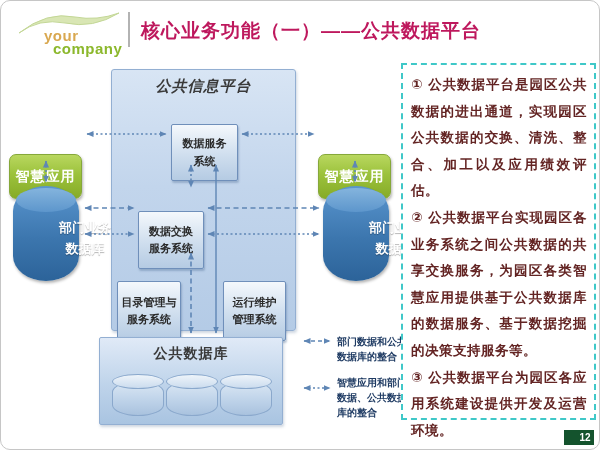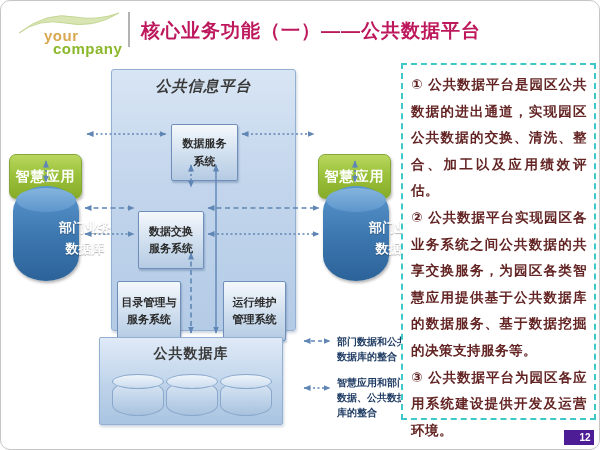--- a/index.html
+++ b/index.html
@@ -49,21 +49,21 @@
   
   .legend-label{position:absolute;width:72px;font-size:10px;font-weight:bold;color:#1f3b63;line-height:15px;white-space:pre-line;}
   .legend-label-1{left:336px;top:333px;}
   .legend-label-2{left:336px;top:374px;}
 
   
   .notes-panel{position:absolute;left:400px;top:62px;width:195px;height:357px;border:2px dashed #3fc8c8;background:#fff;padding:7px 7px 0 8px;}
   .note{margin:0;font-size:13.5px;font-weight:bold;color:#632423;line-height:26.6px;letter-spacing:.5px;text-align:justify;}
 
   
-  .page-badge{position:absolute;left:563px;top:429px;width:30px;height:15px;background:#4c1d95;color:#fff;font-size:10px;font-weight:bold;text-align:center;line-height:15px;padding-left:12px;}
+  .page-badge{position:absolute;left:563px;top:429px;width:30px;height:15px;background:#14532d;color:#fff;font-size:10px;font-weight:bold;text-align:center;line-height:15px;padding-left:12px;}
 </style>
 </head>
 <body>
 
 <div class="slide">
 
   <div class="logo">
     <svg class="logo-swoosh" viewBox="0 0 105 30">
       <path d="M2,26 Q30,4 58,10 Q80,14 102,6 Q76,22 48,16 Q22,11 2,26 Z" fill="#d9e6b4" stroke="#c3d796" stroke-width="1"></path>
     </svg>

